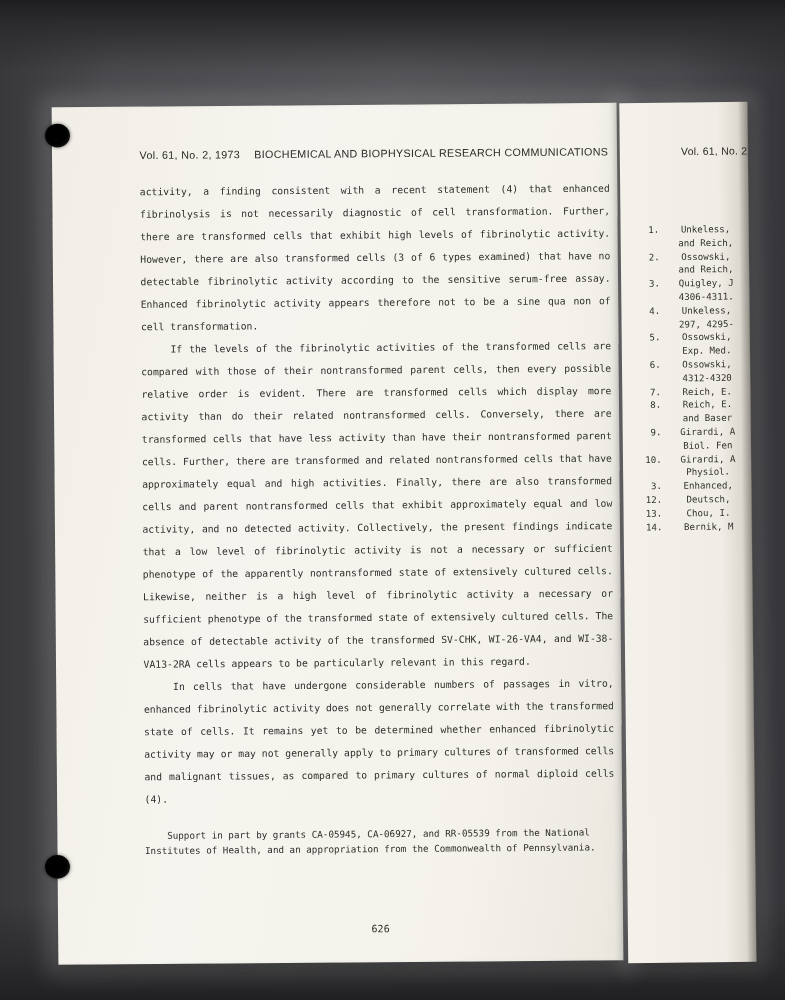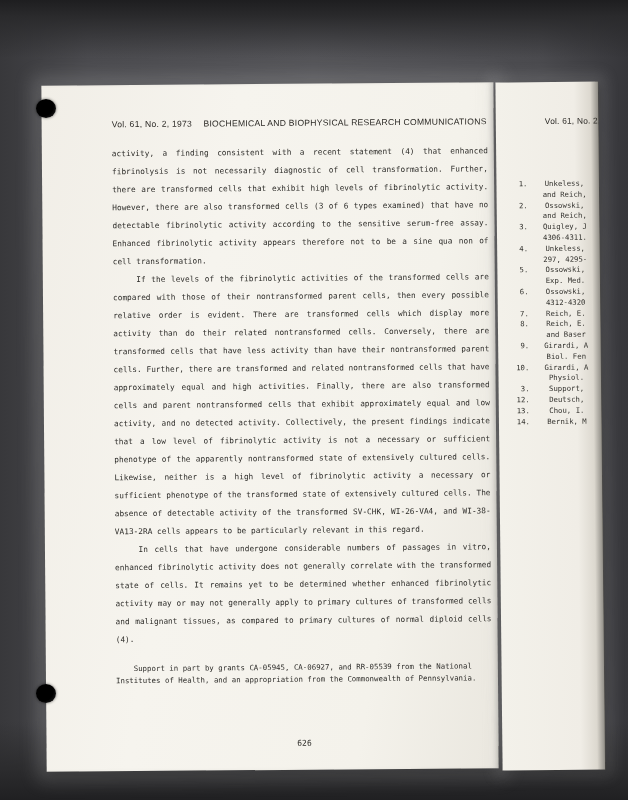--- a/index.html
+++ b/index.html
@@ -163,21 +163,21 @@
         <div class="ref">
           <span class="ref-num">10.</span>
           <span class="ref-body">
             <span class="ref-line"><span>Girardi, A</span></span>
             <span class="ref-line"><span>Physiol.</span></span>
           </span>
         </div>
         <div class="ref">
           <span class="ref-num">3.</span>
           <span class="ref-body">
-            <span class="ref-line"><span>Support,</span></span>
+            <span class="ref-line"><span>Enhanced,</span></span>
           </span>
         </div>
         <div class="ref">
           <span class="ref-num">12.</span>
           <span class="ref-body">
             <span class="ref-line"><span>Deutsch,</span></span>
           </span>
         </div>
         <div class="ref">
           <span class="ref-num">13.</span>

